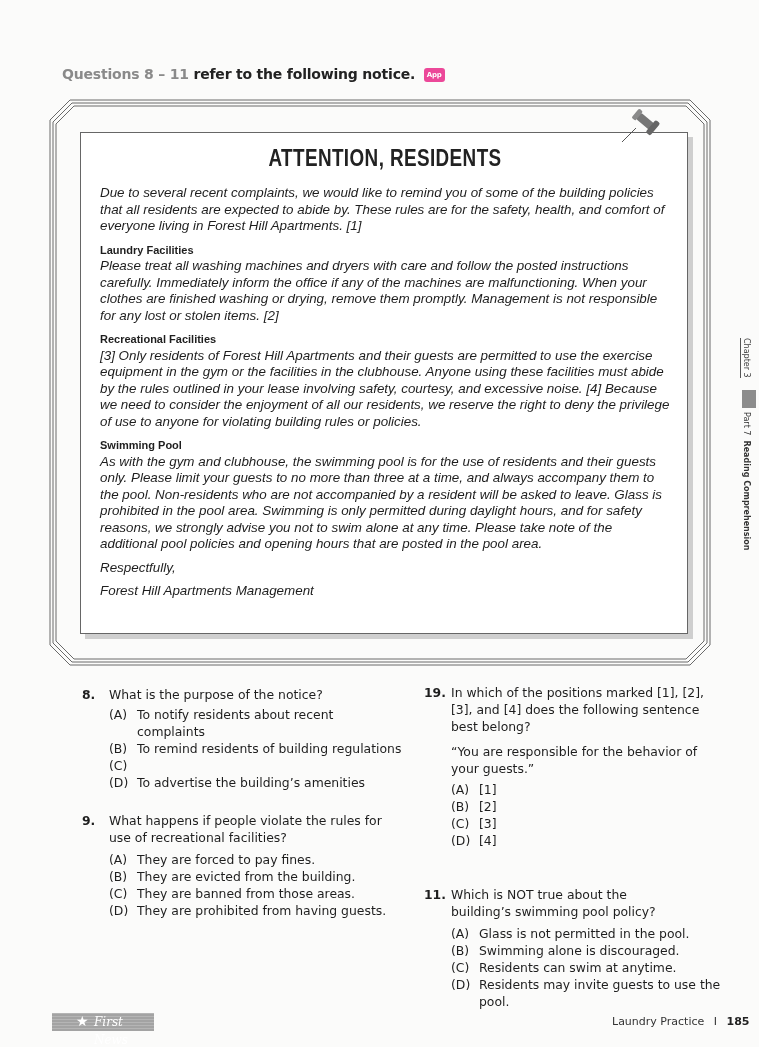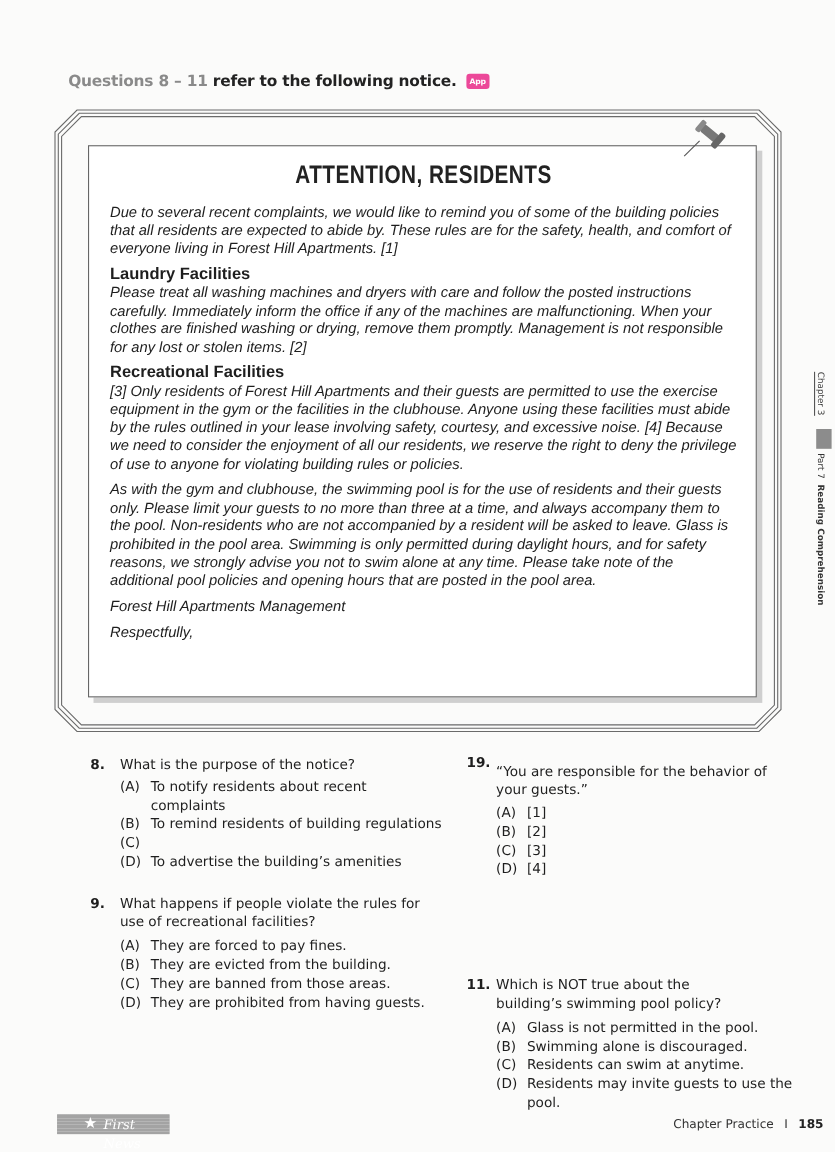--- a/index.html
+++ b/index.html
@@ -29,21 +29,21 @@
     position: absolute; left: 100px; top: 140px; width: 570px;
     font-family: "Liberation Sans", sans-serif; font-size: 13.4px; line-height: 16.5px;
     color: #1e1e1e;
   }
   .notice-title {
     text-align: center; font-family: "Liberation Sans", sans-serif; font-weight: bold;
     font-size: 23px; letter-spacing: 0.5px; transform: scaleX(0.82); color: #222;
     margin: 5px 0 14px 0; height: 26px; line-height: 26px;
   }
   .notice p { margin: 0 0 7px 0; font-style: italic; }
-  .notice h4 { margin: 0; font-size: 15px; font-weight: bold; }
+  .notice h4 { margin: 0; font-size: 11px; font-weight: bold; }
   .pushpin { position: absolute; left: 618px; top: 108px; }
   .side-tab {
     position: absolute; left: 740px; top: 338px; width: 18px; height: 210px;
   }
   .side-tab .chap {
     position: absolute; left: 0; top: 0; writing-mode: vertical-rl;
     font-size: 8px; color: #444; border-left: 1px solid #555; padding-left: 1px;
   }
   .side-tab .block { position: absolute; left: 2px; top: 52px; width: 14px; height: 18px; background: #8c8c8c; }
   .side-tab .part {
@@ -109,24 +109,25 @@
   <p>Due to several recent complaints, we would like to remind you of some of the building policies that all residents are expected to abide by. These rules are for the safety, health, and comfort of everyone living in Forest Hill Apartments. [1]</p>
   <div>
     <h4>Laundry Facilities</h4>
     <p>Please treat all washing machines and dryers with care and follow the posted instructions carefully. Immediately inform the office if any of the machines are malfunctioning. When your clothes are finished washing or drying, remove them promptly. Management is not responsible for any lost or stolen items. [2]</p>
   </div>
   <div>
     <h4>Recreational Facilities</h4>
     <p>[3] Only residents of Forest Hill Apartments and their guests are permitted to use the exercise equipment in the gym or the facilities in the clubhouse. Anyone using these facilities must abide by the rules outlined in your lease involving safety, courtesy, and excessive noise. [4] Because we need to consider the enjoyment of all our residents, we reserve the right to deny the privilege of use to anyone for violating building rules or policies.</p>
   </div>
   <div>
+    <h4>Swimming Pool</h4>
     <p>As with the gym and clubhouse, the swimming pool is for the use of residents and their guests only. Please limit your guests to no more than three at a time, and always accompany them to the pool. Non-residents who are not accompanied by a resident will be asked to leave. Glass is prohibited in the pool area. Swimming is only permitted during daylight hours, and for safety reasons, we strongly advise you not to swim alone at any time. Please take note of the additional pool policies and opening hours that are posted in the pool area.</p>
   </div>
+  <p>Respectfully,</p>
   <p>Forest Hill Apartments Management</p>
-  <p>Respectfully,</p>
 </div>
 
 <div class="side-tab">
   <span class="chap">Chapter 3</span>
   <span class="block"></span>
   <span class="part"><span>Part 7</span>&nbsp;&nbsp;<b>Reading Comprehension</b></span>
 </div>
 
 <div class="q" style="left:82px; top:686px; width:320px;">
   <span class="num">8.</span>
@@ -168,20 +169,21 @@
       </div>
     <div class="opt">
         <span class="lbl">(D)</span>
         <span>They are prohibited from having guests.</span>
       </div>
   </div>
 </div>
 
 <div class="q" style="left:424px; top:684px; width:300px;">
   <span class="num">19.</span>
+  <div class="stem">In which of the positions marked [1], [2], [3], and [4] does the following sentence best belong?</div>
   <div class="quote">“You are responsible for the behavior of your guests.”</div>
   <div class="opts" style="margin-top:4px;">
     <div class="opt">
         <span class="lbl">(A)</span>
         <span>[1]</span>
       </div>
     <div class="opt">
         <span class="lbl">(B)</span>
         <span>[2]</span>
       </div>
@@ -218,16 +220,16 @@
       </div>
   </div>
 </div>
 
 <div class="footer-logo">
   <span class="star">★</span>
   <span class="txt">First News</span>
 </div>
 
 <div class="footer-right">
-  <span>Chapter Practice</span>
+  <span>Laundry Practice</span>
   <span class="sep">I</span>
   <span class="pg">185</span>
 </div>
 
 </body></html>

